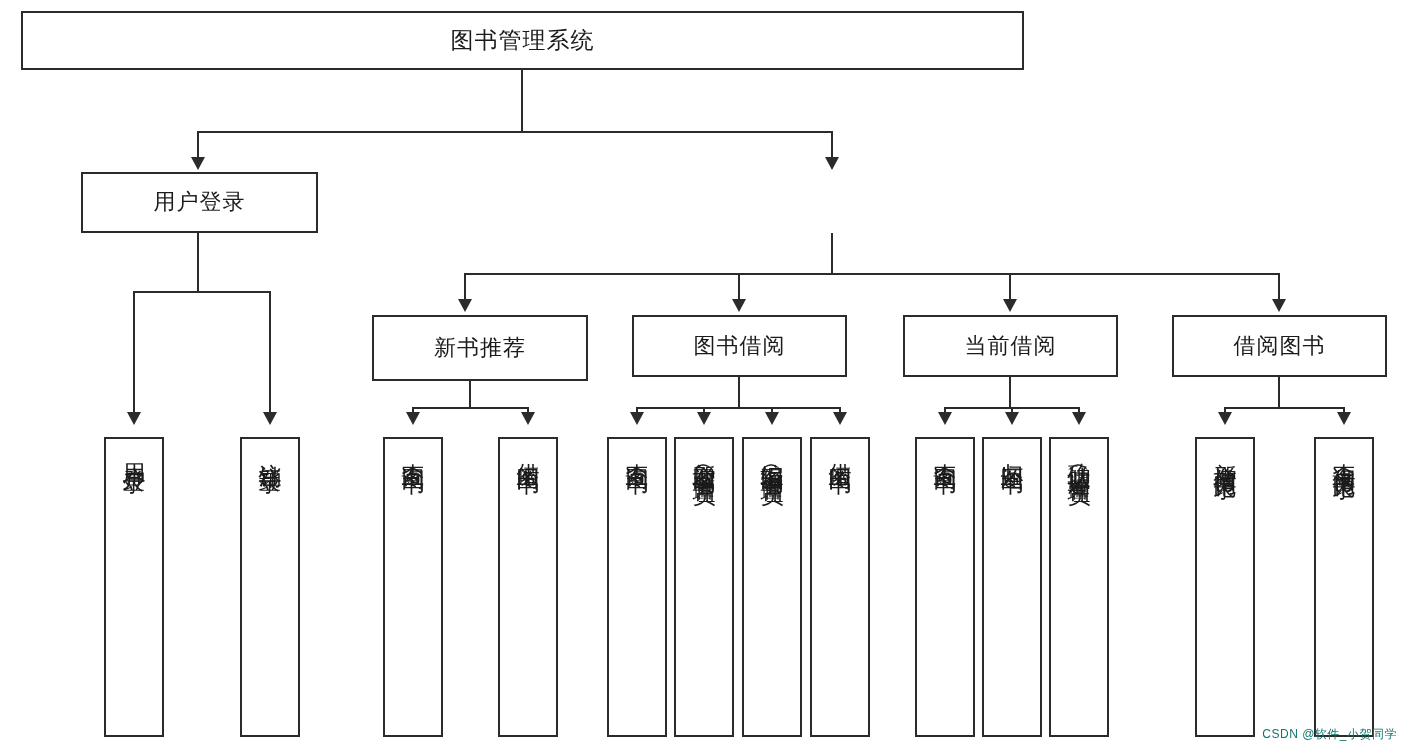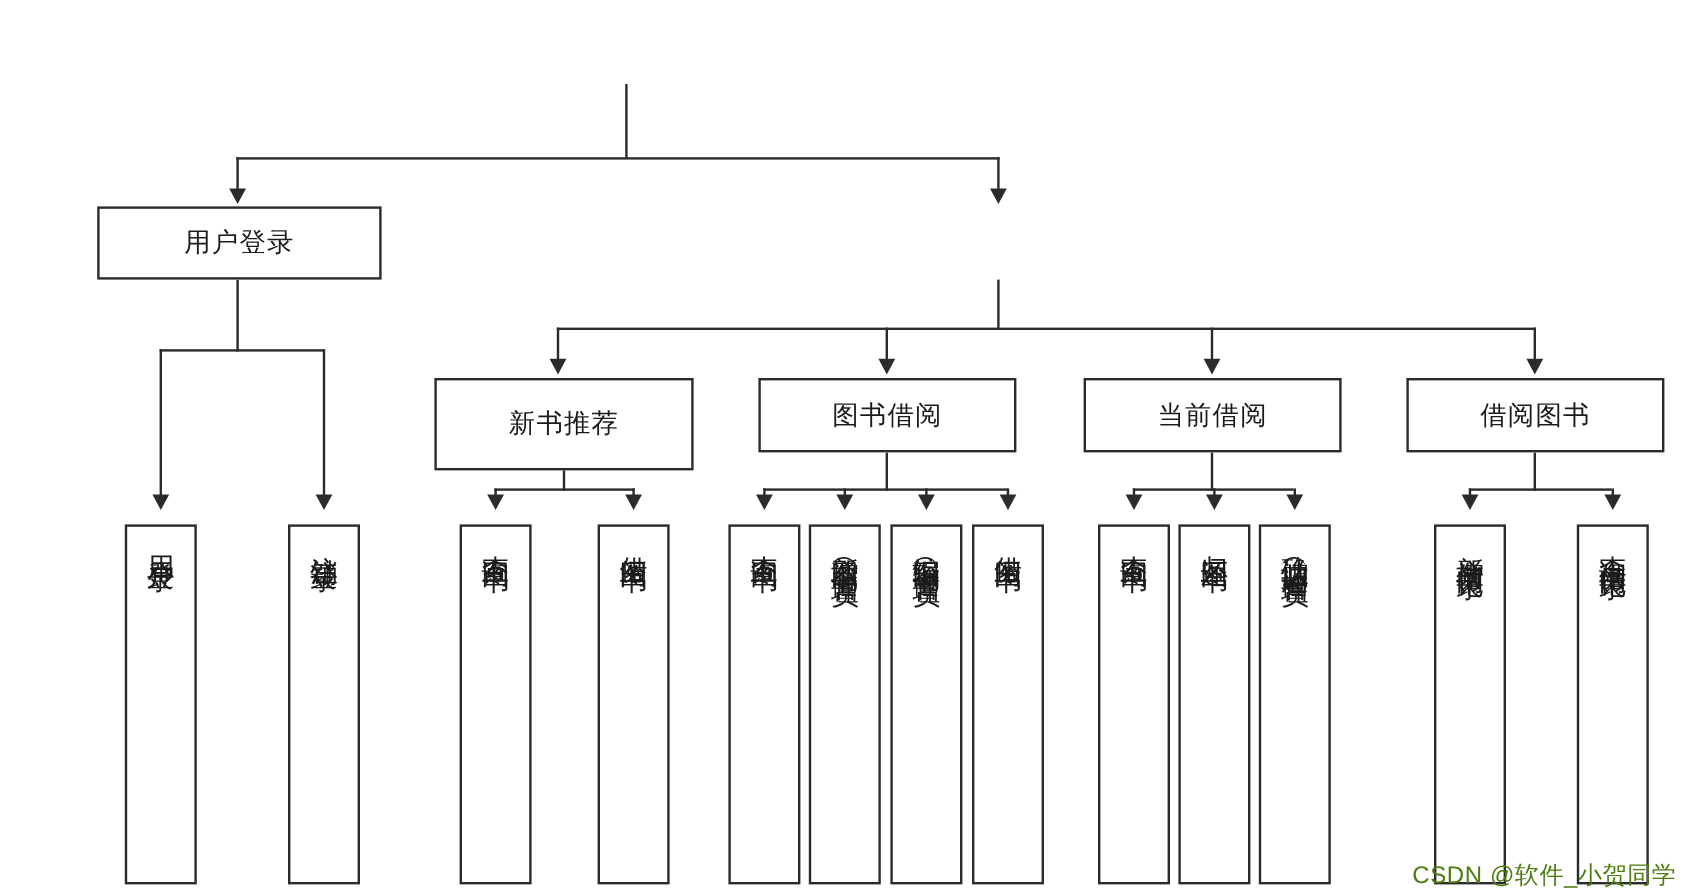--- a/index.html
+++ b/index.html
@@ -25,22 +25,22 @@
 
   .edge{position:absolute;background:#2b2b2b;}
   .edge.vert{width:2.4px;}
   .edge.horz{height:2.4px;}
 
   .arrow{position:absolute;width:0;height:0;
          border-left:7px solid transparent;
          border-right:7px solid transparent;
          border-top:13px solid #2b2b2b;}
 
-  #watermark{position:absolute;right:8px;bottom:4px;color:#4d7c0f;
-             font-size:20px;letter-spacing:.5px;pointer-events:none;}
+  #watermark{position:absolute;right:8px;bottom:4px;color:#0f766e;
+             font-size:12px;letter-spacing:.5px;pointer-events:none;}
 </style>
 </head>
 <body>
 
 <div id="canvas">
 
   <div class="edge vert" style="left:521px;top:70px;height:62px;"></div>
   <div class="edge horz" style="left:197px;top:131px;width:636px;"></div>
   <div class="edge vert" style="left:197px;top:131px;height:28px;"></div>
   <div class="arrow" style="left:191px;top:157px;"></div>
@@ -92,26 +92,29 @@
   <div class="edge vert" style="left:1078px;top:407px;height:6px;"></div>
   <div class="arrow" style="left:1072px;top:412px;"></div>
 
   <div class="edge vert" style="left:1278px;top:377px;height:32px;"></div>
   <div class="edge horz" style="left:1224px;top:407px;width:119px;"></div>
   <div class="edge vert" style="left:1224px;top:407px;height:6px;"></div>
   <div class="arrow" style="left:1218px;top:412px;"></div>
   <div class="edge vert" style="left:1343px;top:407px;height:6px;"></div>
   <div class="arrow" style="left:1337px;top:412px;"></div>
 
+  <div class="node h title" style="left:21px;top:11px;width:1003px;height:59px;">
+    <span class="lbl">图书管理系统</span>
+  </div>
 
   <div class="node h" style="left:81px;top:172px;width:237px;height:61px;">
     <span class="lbl">用户登录</span>
   </div>
 
-  <div class="node h" style="left:362px;top:315px;width:216px;height:77px;">
+  <div class="node h" style="left:372px;top:315px;width:216px;height:66px;">
     <span class="lbl">新书推荐</span>
   </div>
   <div class="node h" style="left:903px;top:315px;width:215px;height:62px;">
     <span class="lbl">当前借阅</span>
   </div>
   <div class="node h" style="left:632px;top:315px;width:215px;height:62px;">
     <span class="lbl">图书借阅</span>
   </div>
   <div class="node h" style="left:1172px;top:315px;width:215px;height:62px;">
     <span class="lbl">借阅图书</span>

